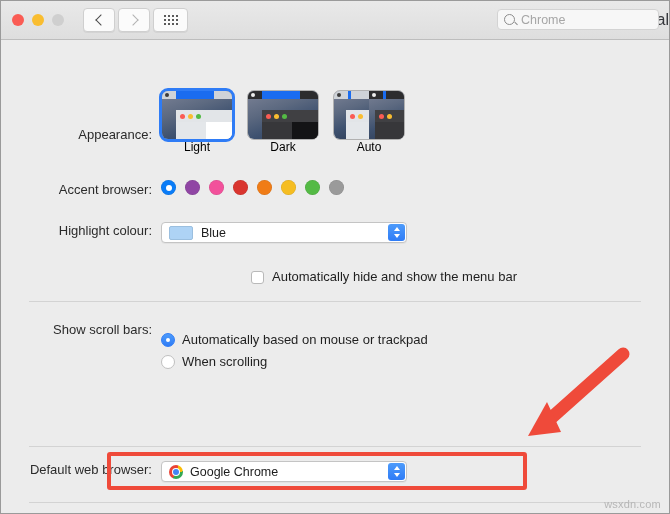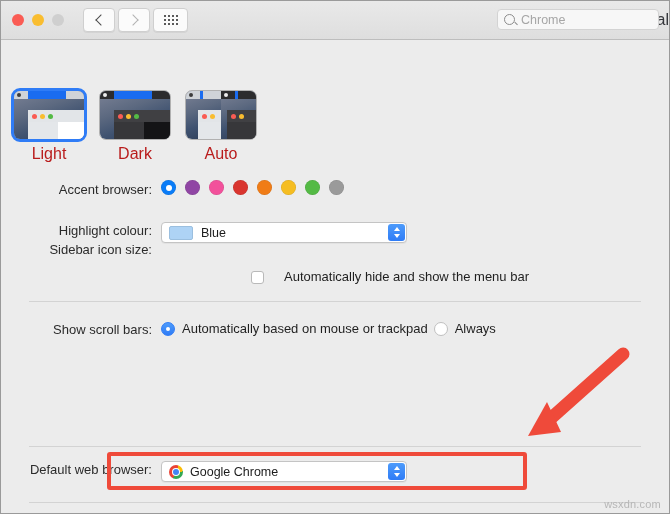--- a/index.html
+++ b/index.html
@@ -194,23 +194,22 @@
     position: relative;
     box-sizing: border-box;
     border: 1px solid rgba(0,0,0,0.25);
   }
   .thumb.selected {
     outline: 3px solid #2f7cf6;
     outline-offset: -1px;
     border-color: #2f7cf6;
   }
   .thumb-label {
-    font-size: 16px;
-    color: #b91c1c;
-    margin-top: 5px;
+    font-size: 12px;
+    color: #000000;
   }
   
   .tw-wall {
     position: absolute;
     inset: 0;
     background: linear-gradient(160deg, #7b8296 0%, #5c6980 38%, #3f5270 65%, #2c3b55 100%);
   }
   .tw-menubar {
     position: absolute;
     left: 0; right: 0; top: 0;
@@ -356,21 +355,21 @@
     border-right: 3.5px solid transparent;
   }
   .stepper i.up   { border-bottom: 4px solid #ffffff; }
   .stepper i.down { border-top: 4px solid #ffffff; }
 
   
   .checkrow {
     position: absolute;
     display: flex;
     align-items: center;
-    gap: 20px;
+    gap: 8px;
   }
   .cbox {
     width: 13px;
     height: 13px;
     border-radius: 3px;
     background: #ffffff;
     border: 1px solid #b9b9b9;
     box-sizing: border-box;
     flex: none;
     position: relative;
@@ -408,21 +407,21 @@
   .sep {
     position: absolute;
     left: 28px;
     right: 28px;
     height: 1px;
     background: #d3d3d3;
   }
 
   
   .row-scrollbars { left: 12px; top: 281px; }
-  .radios { display: flex; flex-direction: row; gap: 6px; }
+  .radios { display: flex; flex-direction: column; gap: 6px; margin-top: 11px; }
   .radio-line { display: flex; align-items: center; gap: 7px; }
 
   .row-clickscroll { left: 12px; top: 355px; }
 
   
   .row-browser { left: 12px; top: 421px; }
   .browser-popup {
     width: 246px;
   }
   .chrome-icon {
@@ -521,20 +520,21 @@
 
     <div class="searchfield">
       <span class="mag"></span>
       <span class="searchph">Chrome</span>
     </div>
   </div>
 
   <div class="content">
 
     <div class="row row-appearance">
+      <div class="lbl">Appearance:</div>
       <div class="appearance-options">
 
         <div class="appearance-opt">
           <div class="thumb selected">
             <div class="tw-wall"></div>
             <div class="tw-menubar">
                 <span class="mb-apple"></span>
                 <span class="mb-blue"></span>
               </div>
             <div class="tw-win">
@@ -629,40 +629,39 @@
         <span class="colorchip"></span>
         <span class="ptext">Blue</span>
         <span class="stepper">
             <i class="up"></i>
             <i class="down"></i>
           </span>
       </div>
     </div>
 
     <div class="row row-sidebar">
-      <div class="lbl">Sidebar icon size:</div>
     </div>
 
     <div class="checkrow" style="left:250px; top:229px;">
       <span class="cbox"></span>
       <span class="ctext">Automatically hide and show the menu bar</span>
     </div>
 
     <div class="sep" style="top:261px;"></div>
 
     <div class="row row-scrollbars">
       <div class="lbl">Show scroll bars:</div>
       <div class="radios">
         <div class="radio-line">
           <span class="radio on"></span>
           <span class="ctext">Automatically based on mouse or trackpad</span>
         </div>
         <div class="radio-line">
           <span class="radio"></span>
-          <span class="ctext">Always</span>
+          <span class="ctext">When scrolling</span>
         </div>
       </div>
     </div>
 
 
     <div class="sep" style="top:406px;"></div>
 
     <div class="row row-browser">
       <div class="lbl">Default web browser:</div>
       <div class="popup browser-popup">

